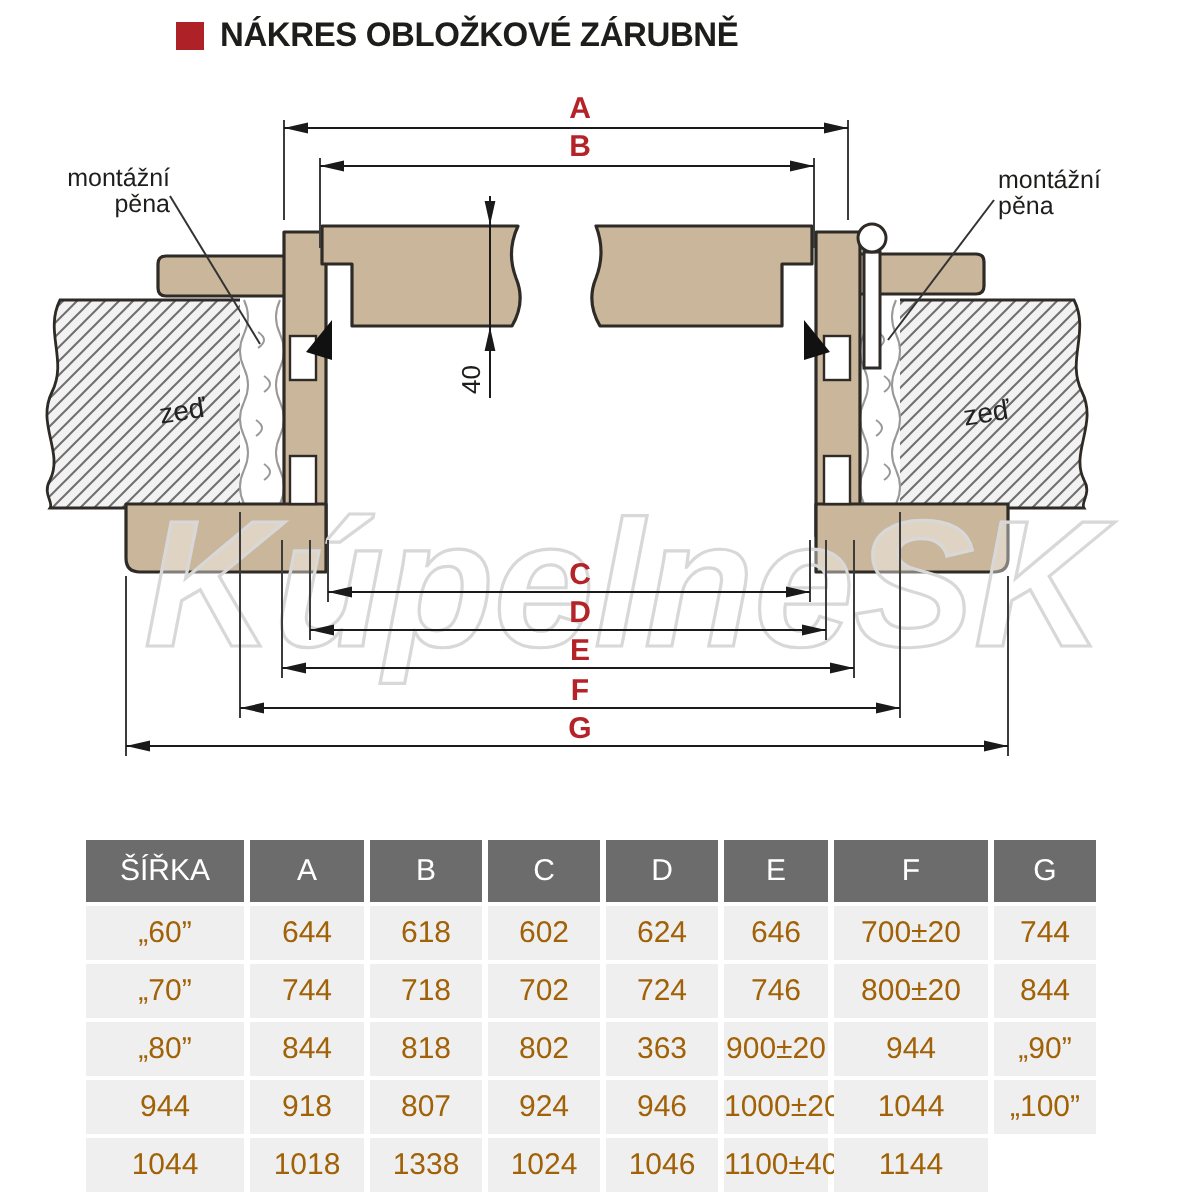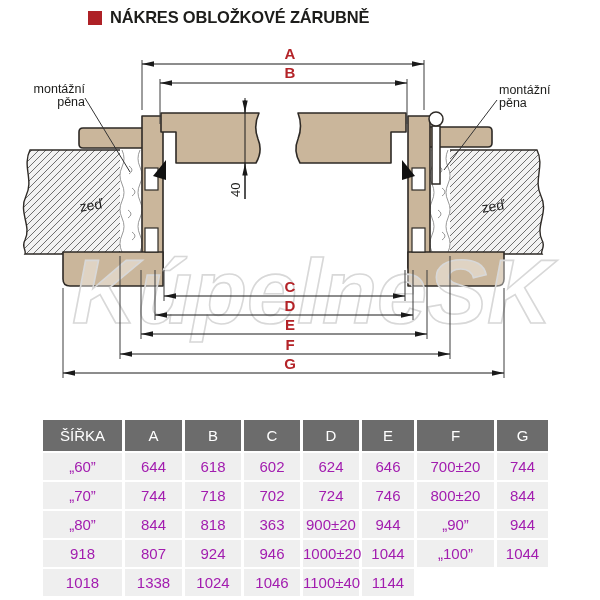--- a/index.html
+++ b/index.html
@@ -8,21 +8,21 @@
   .title-bullet{position:absolute;left:88px;top:11px;width:14px;height:14px}
   .title-text{position:absolute;left:110px;top:8px;font-size:17px;font-weight:bold;
        color:#1d1d1b;letter-spacing:-0.2px;transform:scaleX(.97);transform-origin:left;
        white-space:nowrap}
   svg.drawing{position:absolute;left:0;top:0}
   .size-table{position:absolute;left:43px;top:420px;width:505px;display:grid;
        grid-template-columns:79px 57px 56px 56px 56px 52px 77px 51px;
        column-gap:3px;row-gap:2px}
   .hcell{background:#6c6c6c;color:#ffffff;font-weight:normal;font-size:15px;height:31px;
        line-height:31px;text-align:center}
-  .cell{background:#efefef;color:#a21caf;font-size:15px;height:27px;line-height:27px;
+  .cell{background:#efefef;color:#a16207;font-size:15px;height:27px;line-height:27px;
        text-align:center}
 </style>
 </head>
 <body>
 
 <div class="title-bullet" style="background:#ae2126"></div>
 <div class="title-text">NÁKRES OBLOŽKOVÉ ZÁRUBNĚ</div>
 
 <svg class="drawing" width="600" height="416" viewBox="0 0 600 416">
   <defs>
@@ -156,20 +156,21 @@
     <div class="cell">744</div>
     <div class="cell">718</div>
     <div class="cell">702</div>
     <div class="cell">724</div>
     <div class="cell">746</div>
     <div class="cell">800±20</div>
     <div class="cell">844</div>
     <div class="cell">„80”</div>
     <div class="cell">844</div>
     <div class="cell">818</div>
+    <div class="cell">802</div>
     <div class="cell">363</div>
     <div class="cell">900±20</div>
     <div class="cell">944</div>
     <div class="cell">„90”</div>
     <div class="cell">944</div>
     <div class="cell">918</div>
     <div class="cell">807</div>
     <div class="cell">924</div>
     <div class="cell">946</div>
     <div class="cell">1000±20</div>

